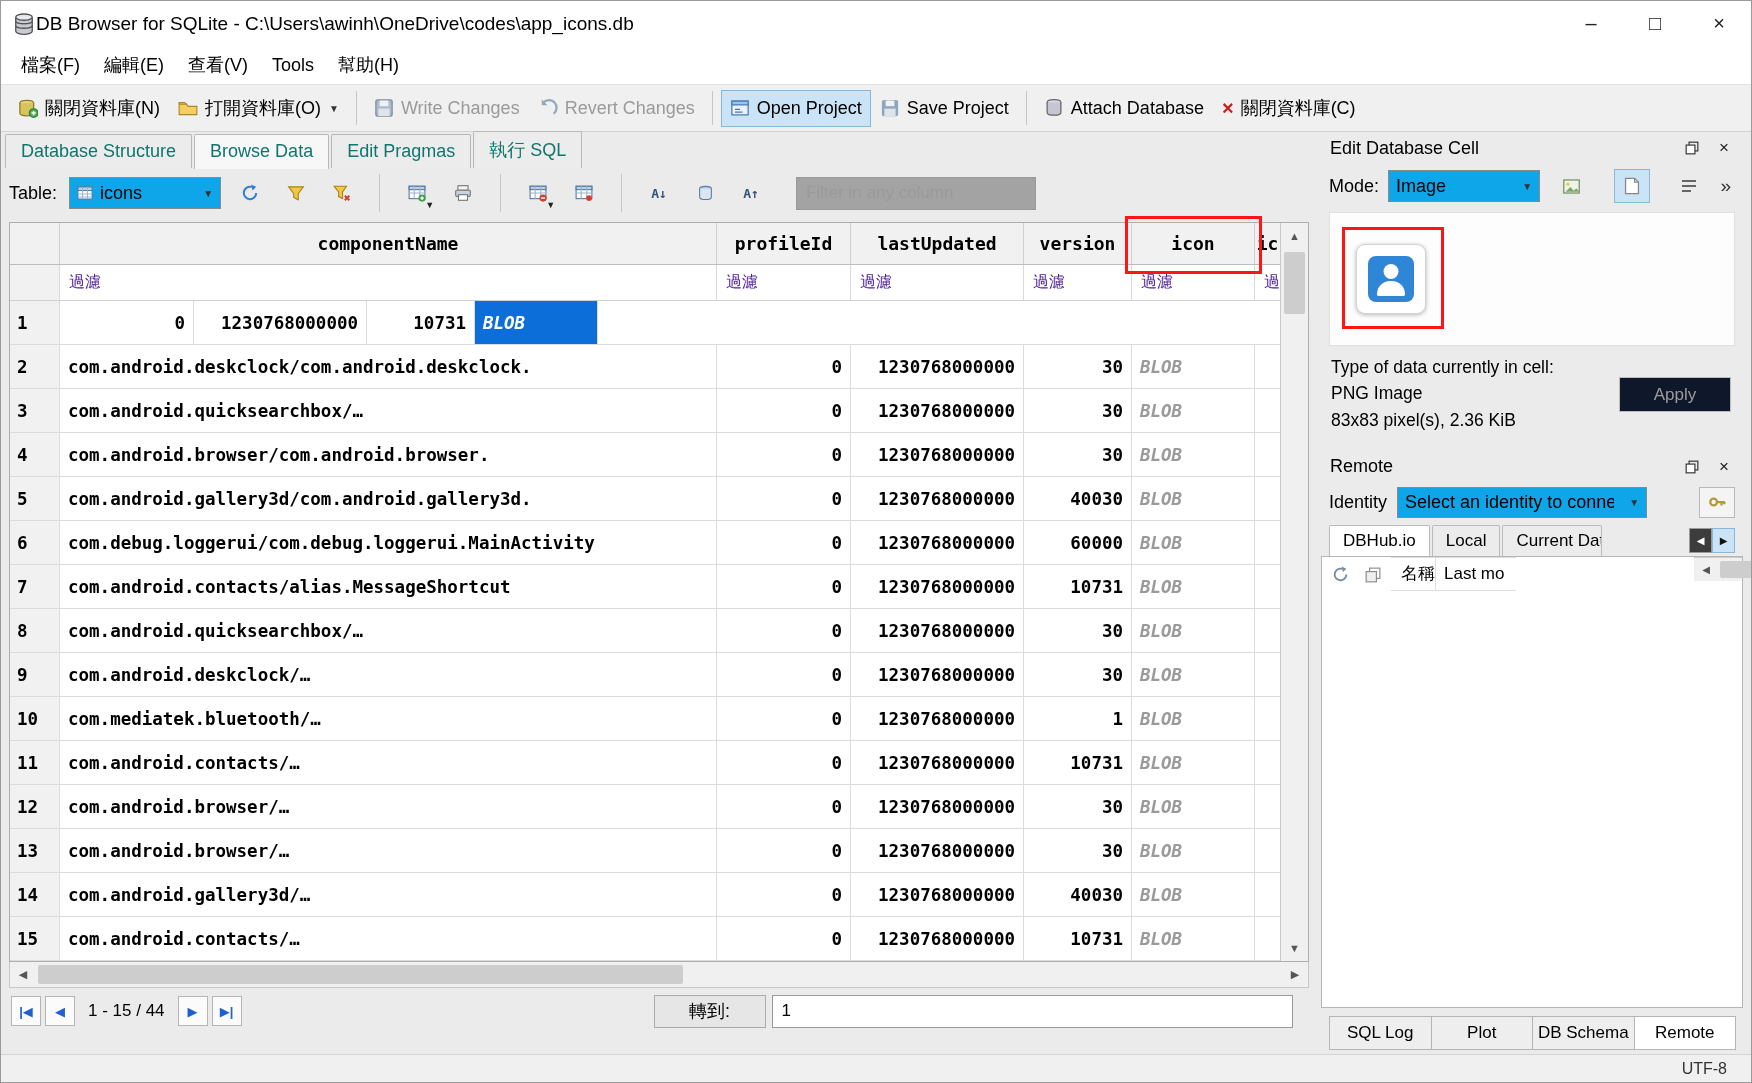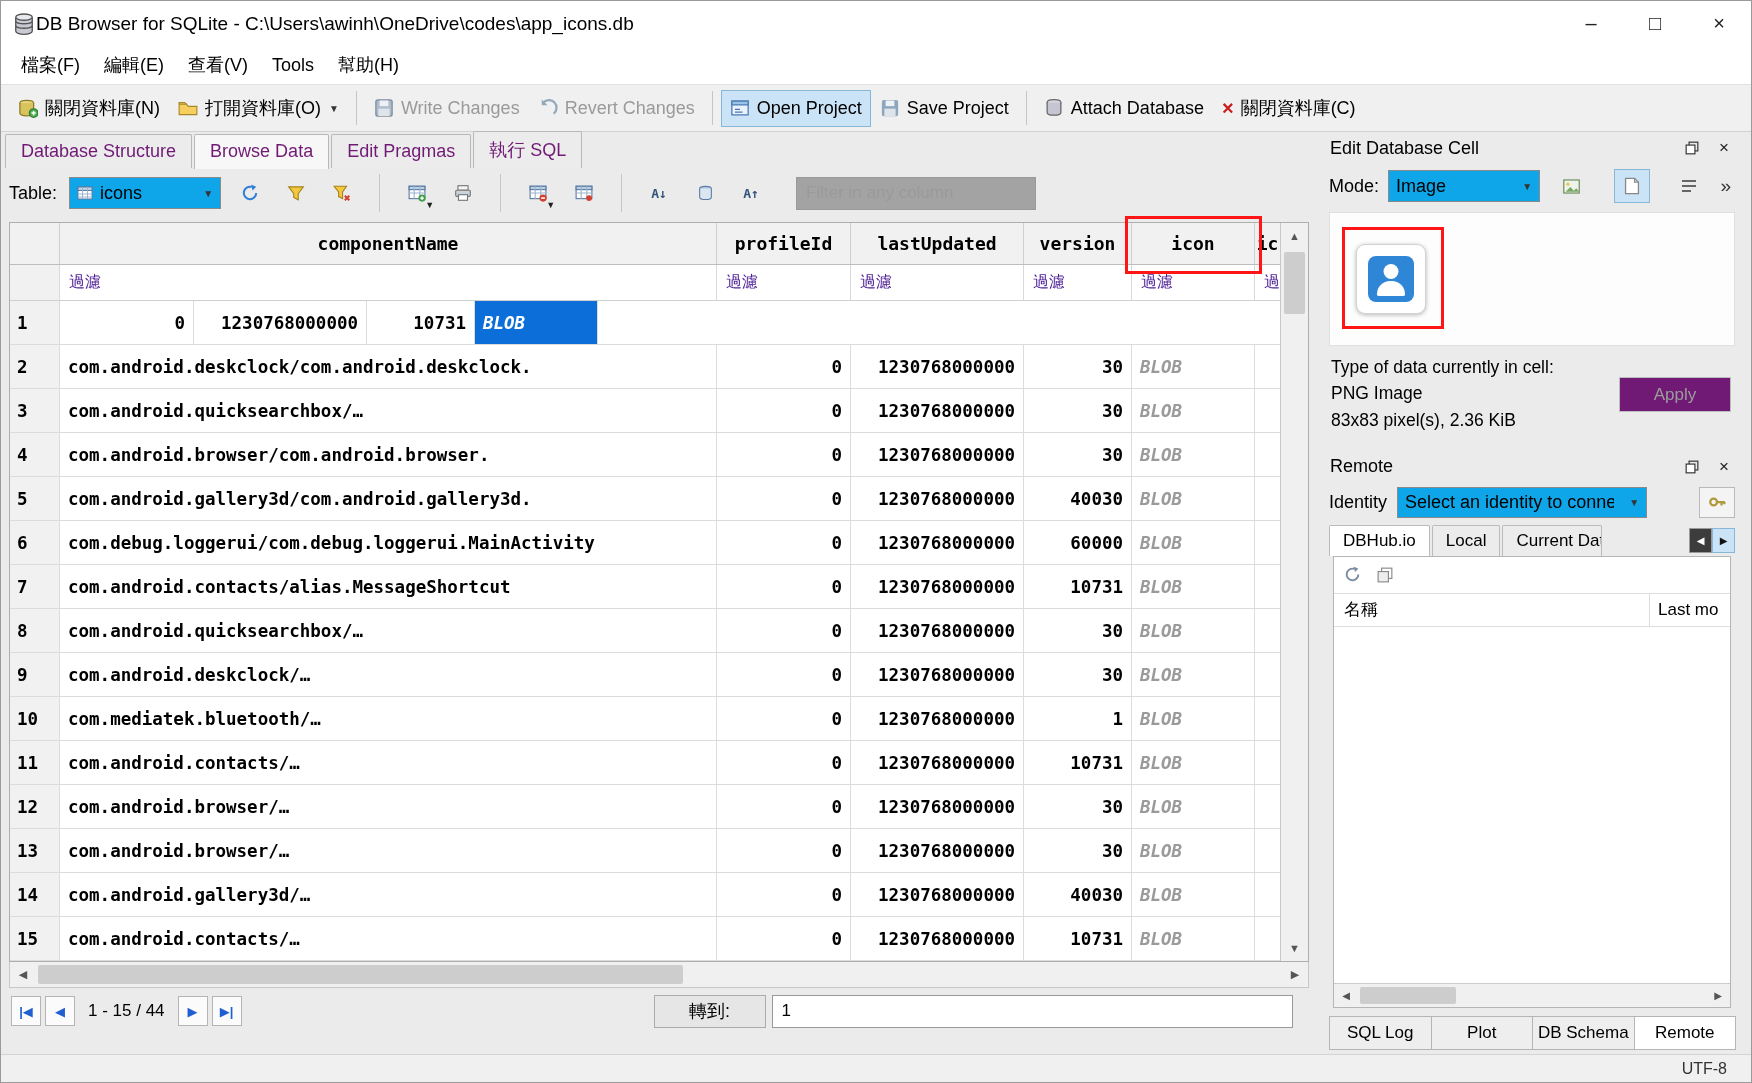--- a/index.html
+++ b/index.html
@@ -26,21 +26,21 @@
   .tb-caret{font-size:10px;margin-left:1px;color:#333}
   .tb-sep{width:1px;align-self:stretch;margin:6px 8px;background:#c6c6c6}
   .icon{display:inline-flex;align-items:center;justify-content:center}
   
   .content{flex:1;display:flex;min-height:0}
   .main-left{width:1316px;flex:none;display:flex;flex-direction:column}
   .splitter{width:4px;flex:none}
   .right-panel{flex:1;display:flex;flex-direction:column;padding:0 8px 4px 0;min-width:0}
   
   .tabs-row{height:36px;display:flex;align-items:flex-end;padding-left:4px;font-size:18px;flex:none}
-  .tab{padding:6px 15px;background:#ececec;border:1px solid #b8b8b8;border-bottom:none;margin-right:2px;border-radius:2px 2px 0 0;color:#701a75}
+  .tab{padding:6px 15px;background:#ececec;border:1px solid #b8b8b8;border-bottom:none;margin-right:2px;border-radius:2px 2px 0 0;color:#0f766e}
   .tab.active{background:#f7f7f7;position:relative;top:1px;padding-bottom:7px}
   
   .table-toolbar{height:50px;display:flex;align-items:center;gap:12px;padding:0 8px;font-size:18px;flex:none}
   .combo{background:#0ea5e9;border:1px solid #8a8a8a;display:flex;align-items:center;gap:7px;padding:3px 7px;height:32px;white-space:nowrap}
   .combo .caret{margin-left:auto;font-size:10px;color:#333;padding-left:8px}
   .table-combo{width:152px}
   .icon-btn{width:34px;height:34px;display:flex;align-items:center;justify-content:center;position:relative;flex:none}
   .mini-caret{position:absolute;right:0;bottom:0;font-size:9px;color:#222}
   .glyph-btn{font-size:13px;font-weight:bold;color:#33557c;font-family:"DejaVu Sans Mono",monospace}
   .filter-input{width:240px;height:33px;border:1px solid #999;padding:0 9px;font-size:17px;margin-left:16px;font-family:"Liberation Sans",sans-serif;background:#a3a3a3}
@@ -94,33 +94,33 @@
   .icon-btn34{width:36px;height:34px;border:1px solid transparent;display:flex;align-items:center;justify-content:center;flex:none}
   .icon-btn34.active{background:#cbe3f7;border:1px solid #89b7d8}
   .chev{margin-left:auto;font-size:19px;color:#333;padding-right:4px}
   .preview-area{margin:4px 8px;background:#fdfdfd;border:1px solid #e0e0e0;height:134px;position:relative;display:flex;align-items:center;padding-left:26px;flex:none}
   .contact-card{width:70px;height:70px;background:#fff;border:1px solid #d2d2d2;border-radius:9px;box-shadow:0 1px 4px rgba(0,0,0,.28);display:flex;align-items:center;justify-content:center}
   .contact-inner{width:46px;height:46px;background:#2f86d6;border-radius:8px;position:relative;overflow:hidden}
   .contact-head{position:absolute;left:50%;top:8px;transform:translateX(-50%);width:15px;height:15px;border-radius:50%;background:#fff}
   .contact-body{position:absolute;left:50%;bottom:6px;transform:translateX(-50%);width:28px;height:15px;border-radius:14px 14px 2px 2px;background:#fff}
   .red-box-preview{left:12px;top:14px;width:102px;height:102px}
   .cell-info{padding:4px 10px 8px 10px;font-size:17.5px;position:relative;line-height:1.5;flex:none}
-  .apply-btn{position:absolute;right:12px;top:27px;width:112px;height:35px;background:#701a75;border:1px solid #bdbdbd;color:#9c9c9c;font-size:17px;font-family:"Liberation Sans",sans-serif}
+  .apply-btn{position:absolute;right:12px;top:27px;width:112px;height:35px;background:#0f172a;border:1px solid #bdbdbd;color:#9c9c9c;font-size:17px;font-family:"Liberation Sans",sans-serif}
   .remote-panel{flex:1;display:flex;flex-direction:column;min-height:0;margin-top:10px}
   .identity-row{display:flex;align-items:center;gap:10px;padding:4px 8px;font-size:18px;flex:none}
   .identity-combo{width:250px;height:31px;overflow:hidden}
   .key-btn{margin-left:auto;width:36px;height:31px;border:1px solid #b9b9b9;background:#f4f4f4;display:flex;align-items:center;justify-content:center}
   .remote-tabs{display:flex;align-items:flex-end;padding:0 8px;height:34px;font-size:17px;flex:none}
   .rtab{padding:5px 13px;border:1px solid #bbb;border-bottom:none;background:#ececec;margin-right:2px;white-space:nowrap;border-radius:2px 2px 0 0}
   .rtab.active{background:#fff}
   .rtab.clipped{max-width:100px;overflow:hidden;padding-right:0}
   .tab-scroll{margin-left:auto;display:flex;margin-bottom:3px}
   .ts-btn{width:23px;height:25px;display:flex;align-items:center;justify-content:center;font-size:10px;border:1px solid #9a9a9a;background:#3c3c3c;color:#fff}
   .ts-btn.hl{background:#cbe3f7;border-color:#89b7d8;color:#111}
-  .remote-content{flex:1;margin:0 12px;background:#fff;border:1px solid #b5b5b5;display:flex;flex-direction:column;min-height:0}
+  .remote-content{flex:1;margin:0 0;background:#fff;border:1px solid #b5b5b5;display:flex;min-height:0}
   .rc-toolbar{height:36px;display:flex;align-items:center;gap:16px;padding:0 10px;flex:none}
   .rc-table-header{height:34px;display:flex;align-items:center;border-top:1px solid #ddd;border-bottom:1px solid #ddd;font-size:17px;flex:none}
   .rc-name{padding-left:10px;flex:1;border-right:1px solid #ddd;height:100%;display:flex;align-items:center}
   .rc-last{width:80px;padding-left:8px;overflow:hidden;white-space:nowrap}
   .rc-empty{flex:1}
   .rc-hscroll{height:24px;border-top:1px solid #ccc;background:#f0f0f0;display:flex;align-items:center;position:relative;flex:none}
   .rc-hs-btn{width:24px;height:100%;display:flex;align-items:center;justify-content:center;font-size:10px;color:#555}
   .rc-hs-btn.right{margin-left:auto}
   .rc-thumb{position:absolute;left:26px;width:96px;top:3px;bottom:3px;background:#cdcdcd;border-radius:2px}
   .dock-tabs{height:34px;display:flex;margin:8px 8px 0 8px;font-size:17px;flex:none}

